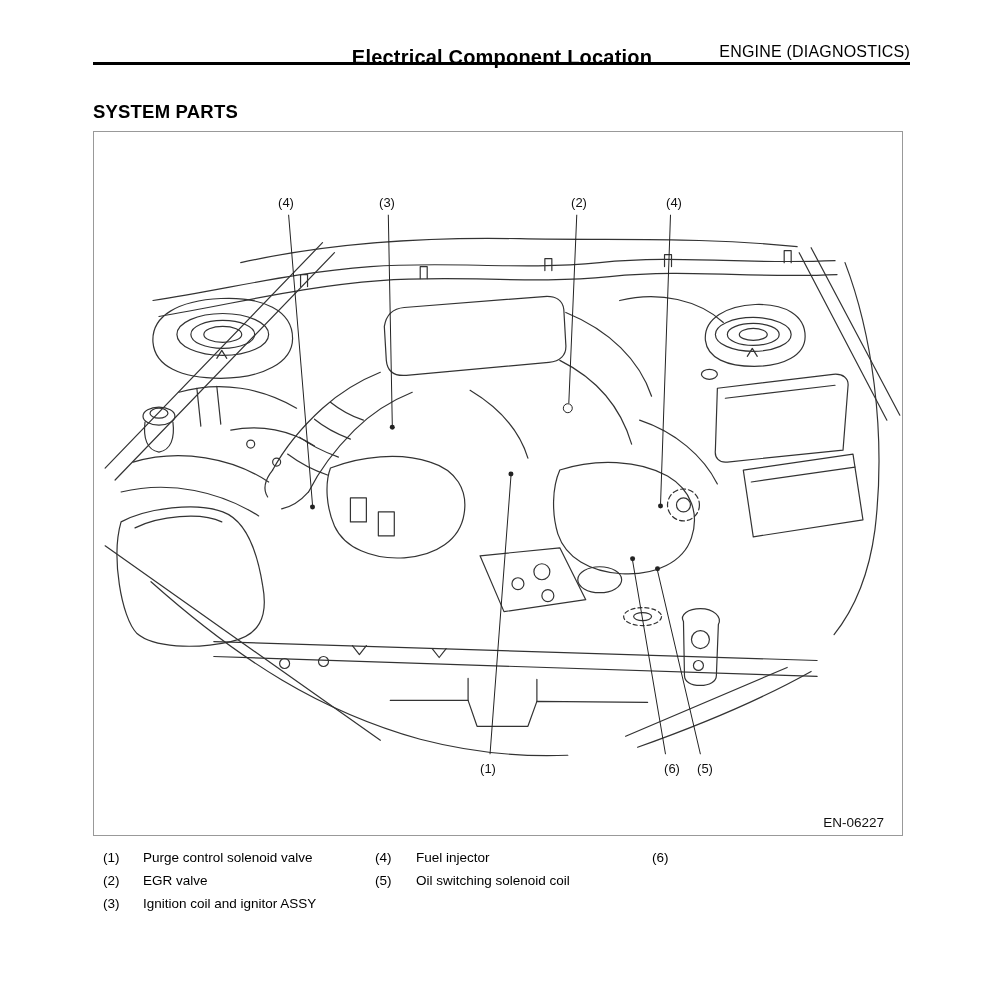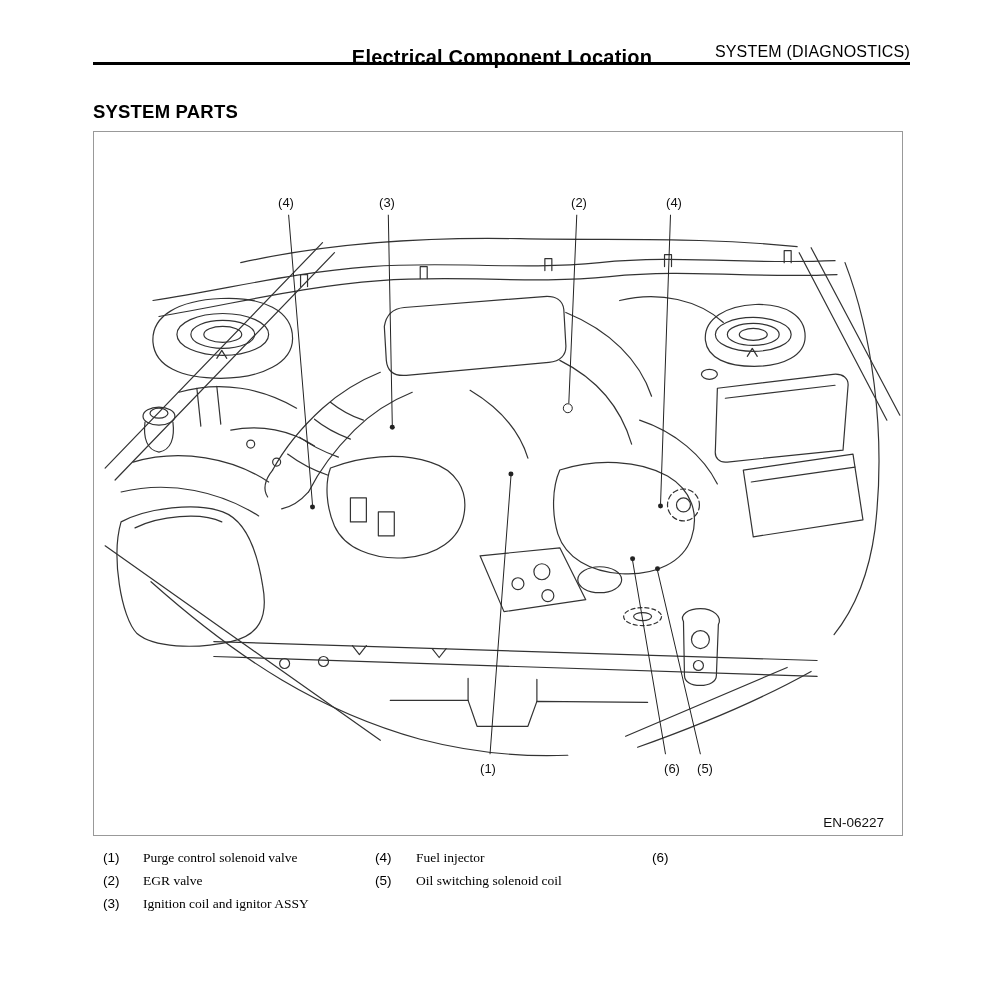--- a/index.html
+++ b/index.html
@@ -32,31 +32,31 @@
     position:absolute;transform:translateX(-50%);
     font-size:13px;color:#111;white-space:nowrap;
   }
   .figure-id{
     position:absolute;right:18px;bottom:5px;font-size:13.5px;color:#111;
   }
   .legend{position:absolute;left:93px;top:850px;width:817px;font-size:13.5px;}
   .legend-col{position:absolute;top:0;}
   .legend-row{display:flex;line-height:16px;margin-bottom:7px;align-items:flex-start;}
   .legend-num{flex:0 0 40px;}
-  .legend-label{flex:1;font-family:Liberation Serif, serif;}
+  .legend-label{flex:1;}
   .col1{left:10px;width:265px;}  .col1 .legend-num{flex-basis:40px;}
   .col2{left:282px;width:260px;} .col2 .legend-num{flex-basis:41px;}
   .col3{left:559px;width:245px;} .col3 .legend-num{flex-basis:36px;}
   .col3 .legend-label{max-width:200px;}
 </style>
 </head>
 <body>
 
 <div class="page-title">Electrical Component Location</div>
-<div class="header-right">SYSTEM (DIAGNOSTICS)</div>
+<div class="header-right">ENGINE (DIAGNOSTICS)</div>
 <div class="header-rule"></div>
 <div class="section-heading"><br><span>SYSTEM PARTS</span></div>
 
 <div class="figure-box">
   <svg viewBox="93 131 810 705" aria-hidden="true">
     <g stroke="#333" stroke-width="1.2" fill="none" stroke-linecap="round" stroke-linejoin="round">
 
       <path d="M104,468 L322,242"></path>
       <path d="M114,480 L334,252"></path>
       <path d="M812,247 L901,415"></path>

